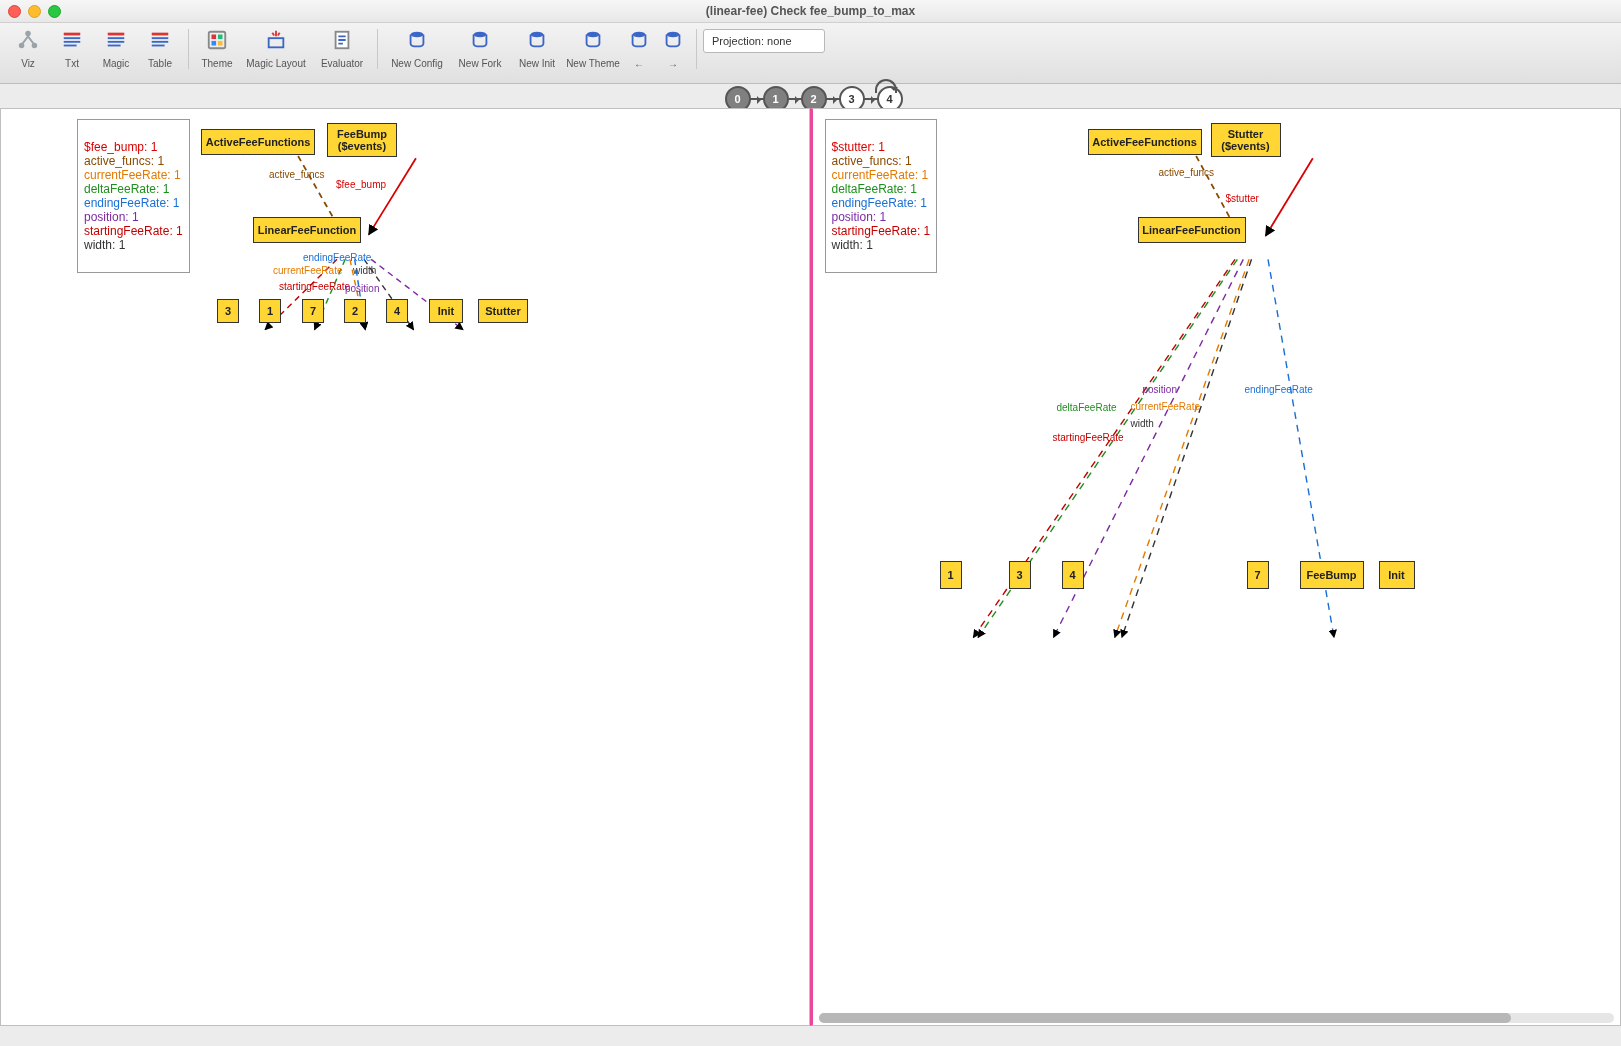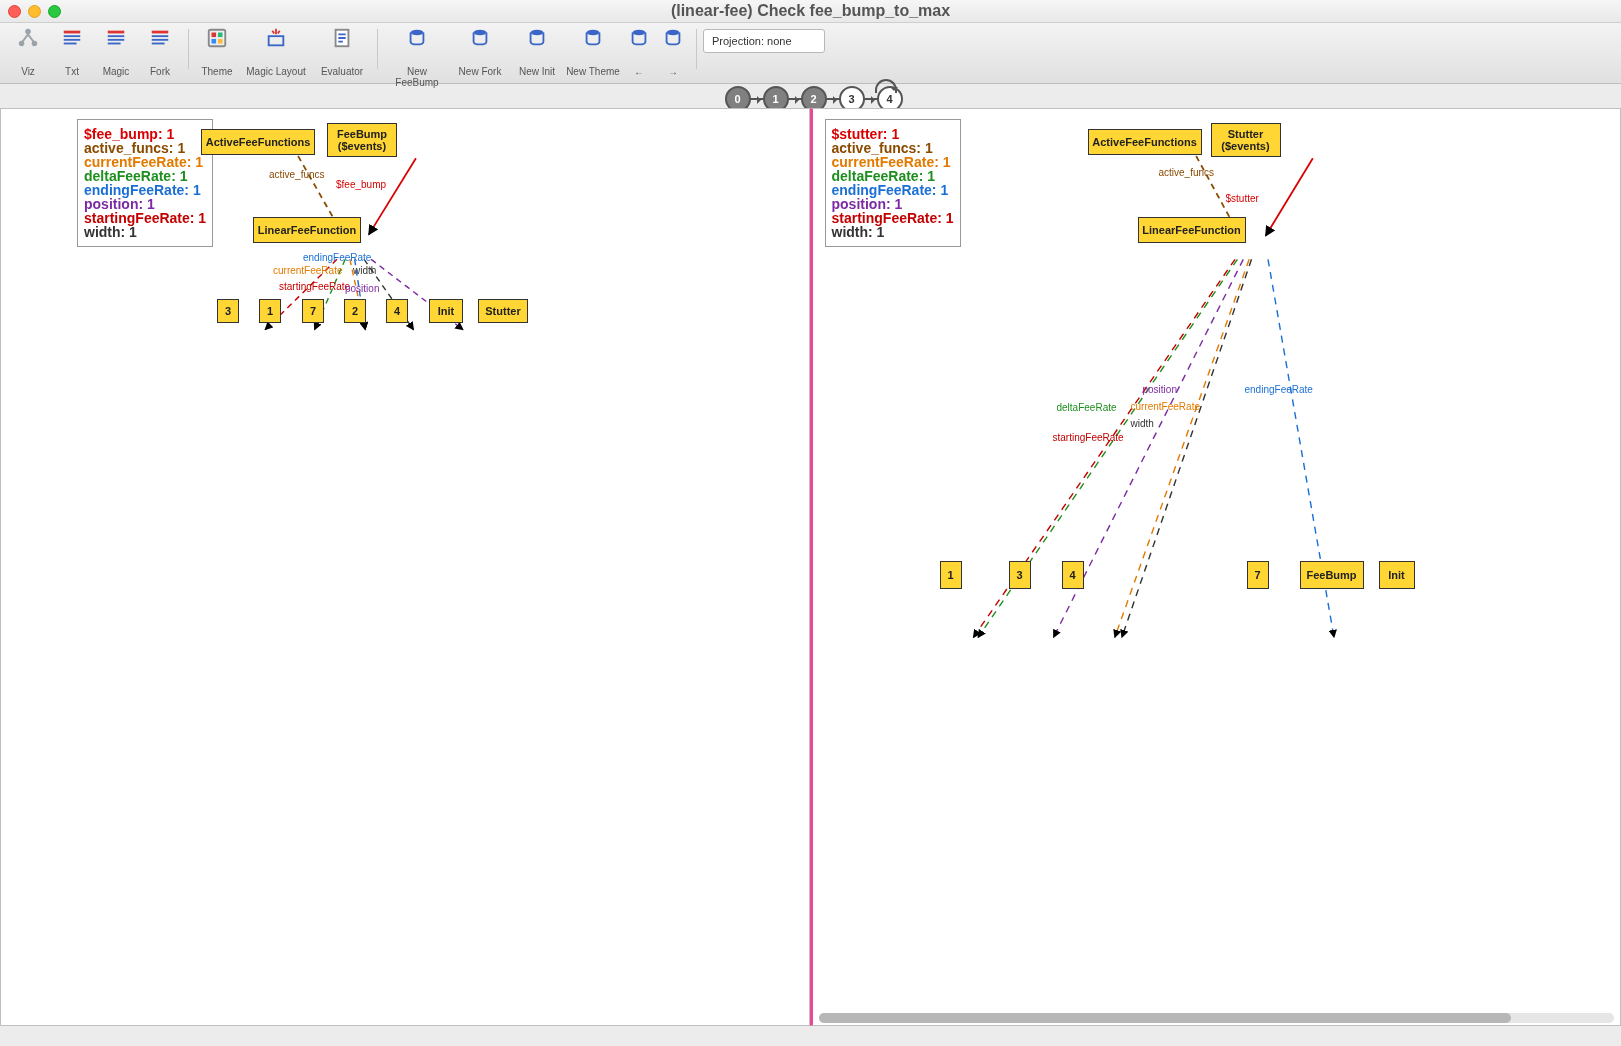--- a/index.html
+++ b/index.html
@@ -3,46 +3,46 @@
 <meta charset="utf-8">
 <style>
   html,body{margin:0;padding:0;font-family:-apple-system,Helvetica,Arial,sans-serif;font-size:11px;background:#ececec;color:#222;user-select:none}
   
   .titlebar{height:22px;background:linear-gradient(#f6f6f6,#e8e8e8);border-bottom:1px solid #cfcfcf;display:flex;align-items:center;padding:0 8px;position:relative}
   .traffic{display:flex;gap:7px}
   .dot{width:11px;height:11px;border-radius:50%}
   .dot.r{background:#ff5f57;border:1px solid #e24238}
   .dot.y{background:#ffbd2e;border:1px solid #e1a116}
   .dot.g{background:#28c940;border:1px solid #17a82c}
-  .title{position:absolute;left:0;right:0;text-align:center;font-weight:700;color:#555;font-size:16px}
+  .title{position:absolute;left:0;right:0;text-align:center;font-weight:700;color:#555;font-size:12px}
   
   .toolbar{height:52px;background:linear-gradient(#f3f3f3,#e0e0e0);border-bottom:1px solid #bdbdbd;display:flex;align-items:flex-start;padding:4px 6px;gap:0}
   .tbgroup{display:flex;align-items:flex-start}
   .tbtn{display:flex;flex-direction:column;align-items:center;justify-content:flex-start;width:44px;height:46px;cursor:pointer;color:#555;font-size:10px}
   .tbtn.wide{width:74px}
   .tbtn .ic{height:26px;display:flex;align-items:center;justify-content:center}
-  .tbtn .lb{margin-top:17px;text-align:center;line-height:11px}
+  .tbtn .lb{margin-top:5px;text-align:center;line-height:11px}
   .sep{width:1px;height:40px;background:#c8c8c8;margin:2px 6px}
   .projfield{height:22px;margin-top:2px;background:#fff;border:1px solid #b8b8b8;border-radius:3px;padding:0 8px;display:flex;align-items:center;font-size:11px;color:#333;min-width:104px}
   
   .stepsrow{height:30px;display:flex;align-items:center;justify-content:center;gap:0}
   .step{width:22px;height:22px;border-radius:50%;border:2px solid #555;background:#fff;display:flex;align-items:center;justify-content:center;font-weight:700;font-size:11px;color:#333}
   .step.sel{background:#808080;color:#fff}
   .arrow{width:14px;height:0;border-top:2px solid #555;position:relative;margin:0 -1px}
   .arrow::after{content:"";position:absolute;right:-1px;top:-4px;border:4px solid transparent;border-left-color:#555}
   .loop{width:18px;height:12px;border:2px solid #555;border-bottom:none;border-radius:18px 18px 0 0;position:relative;margin-left:-28px;margin-bottom:26px}
   .loop::after{content:"";position:absolute;right:-3px;bottom:-2px;border:4px solid transparent;border-top-color:#555}
   
   .main{position:absolute;top:108px;left:0;right:0;bottom:0;display:flex}
   .pane{flex:1;position:relative;background:#fff;border:1px solid #bfbfbf;margin:0 0 20px 0;overflow:hidden}
   .pane+.pane{border-left:3px solid #ec4899}
   .scroll{position:absolute;bottom:6px;left:6px;right:6px;height:10px;background:#e6e6e6;border-radius:5px}
   .scroll .thumb{height:100%;background:#b7b7b7;border-radius:5px}
   
-  .legend{position:absolute;border:1px solid #999;background:#fff;padding:7px 6px;font-size:14px;line-height:14px;font-weight:700}
+  .legend{position:absolute;border:1px solid #999;background:#fff;padding:20px 6px;font-size:12px;line-height:14px;font-weight:400}
   .legend div span.v{color:#555}
   
   .canvas{position:absolute;inset:0}
   .node{position:absolute;background:#ffd633;border:1px solid #333;font-weight:700;font-size:11px;display:flex;align-items:center;justify-content:center;text-align:center;padding:2px 6px;white-space:nowrap}
   svg.edges{position:absolute;inset:0;width:100%;height:100%;pointer-events:none}
   .elabel{position:absolute;font-size:10px;font-weight:400;white-space:nowrap}
   
   .ic svg{width:22px;height:22px}
   
 </style>
@@ -95,21 +95,21 @@
     </div>
     <div class="tbtn">
       <div class="ic">
         <svg viewBox="0 0 24 24">
             <rect x="3" y="4" width="18" height="3" fill="#d33"></rect>
             <rect x="3" y="9" width="18" height="2" fill="#3a66c8"></rect>
             <rect x="3" y="13" width="18" height="2" fill="#3a66c8"></rect>
             <rect x="3" y="17" width="14" height="2" fill="#3a66c8"></rect>
           </svg>
       </div>
-      <div class="lb">Fork</div>
+      <div class="lb">Table</div>
     </div>
   </div>
   <div class="sep"></div>
   <div class="tbgroup">
     <div class="tbtn">
       <div class="ic">
         <svg viewBox="0 0 24 24">
             <rect x="3" y="3" width="18" height="18" rx="2" fill="none" stroke="#888" stroke-width="2"></rect>
             <rect x="6" y="6" width="5" height="5" fill="#d33"></rect>
             <rect x="13" y="6" width="5" height="5" fill="#2b7"></rect>
@@ -140,21 +140,21 @@
   </div>
   <div class="sep"></div>
   <div class="tbgroup">
     <div class="tbtn wide" style="width:66px">
       <div class="ic">
           <svg viewBox="0 0 24 24">
             <ellipse cx="12" cy="6" rx="7" ry="3" fill="#3a66c8"></ellipse>
             <path d="M5 6v10c0 1.7 3.1 3 7 3s7-1.3 7-3V6" fill="none" stroke="#3a66c8" stroke-width="2"></path>
           </svg>
         </div>
-      <div class="lb">New FeeBump</div>
+      <div class="lb">New Config</div>
     </div>
     <div class="tbtn wide" style="width:60px">
       <div class="ic">
           <svg viewBox="0 0 24 24">
             <ellipse cx="12" cy="6" rx="7" ry="3" fill="#3a66c8"></ellipse>
             <path d="M5 6v10c0 1.7 3.1 3 7 3s7-1.3 7-3V6" fill="none" stroke="#3a66c8" stroke-width="2"></path>
           </svg>
         </div>
       <div class="lb">New Fork</div>
     </div>

